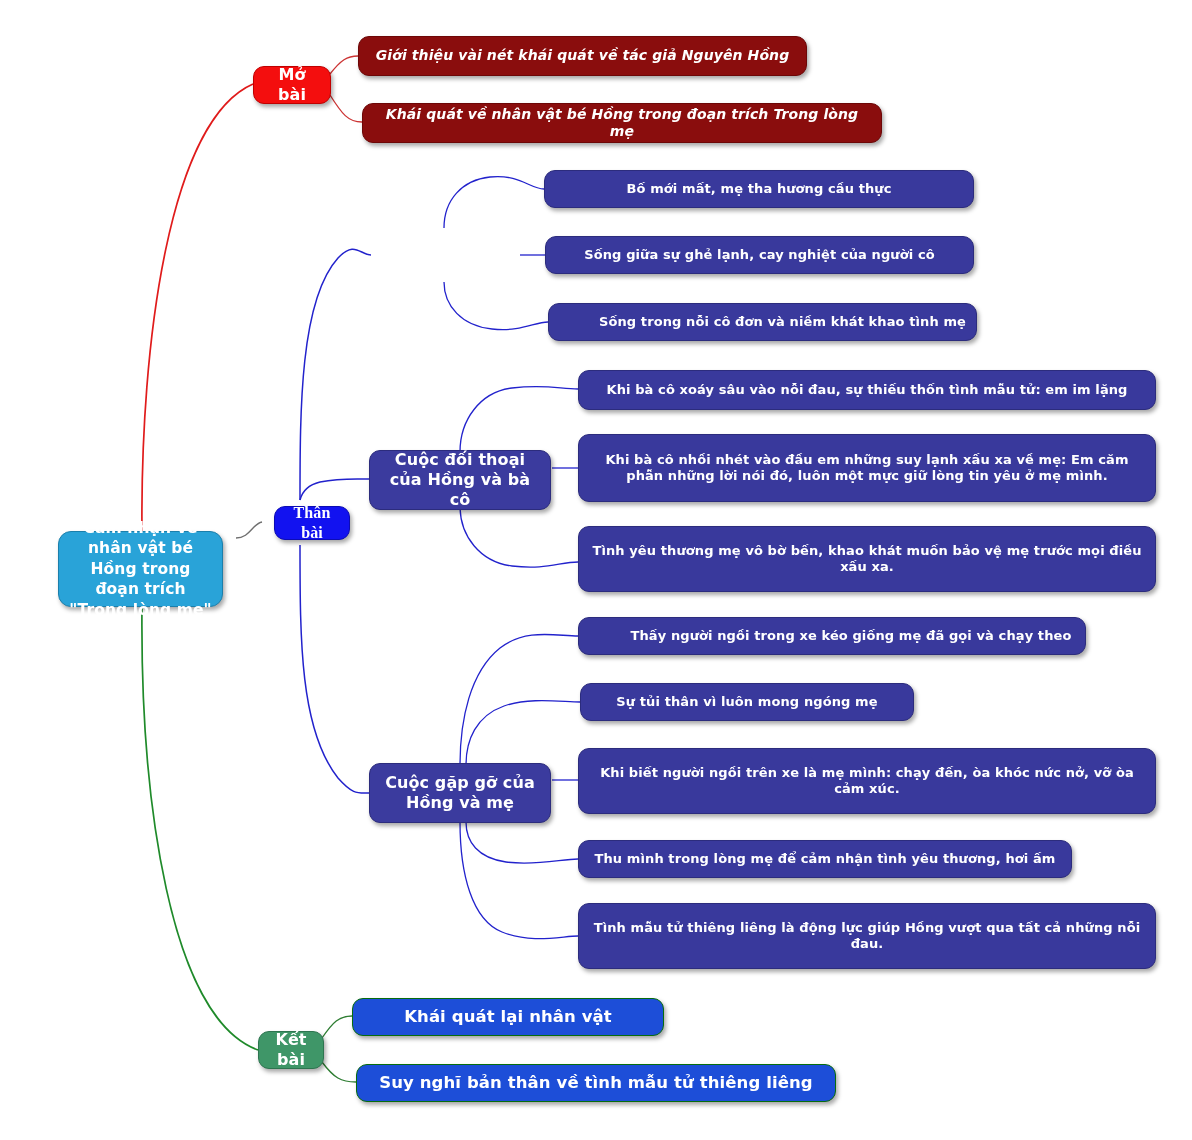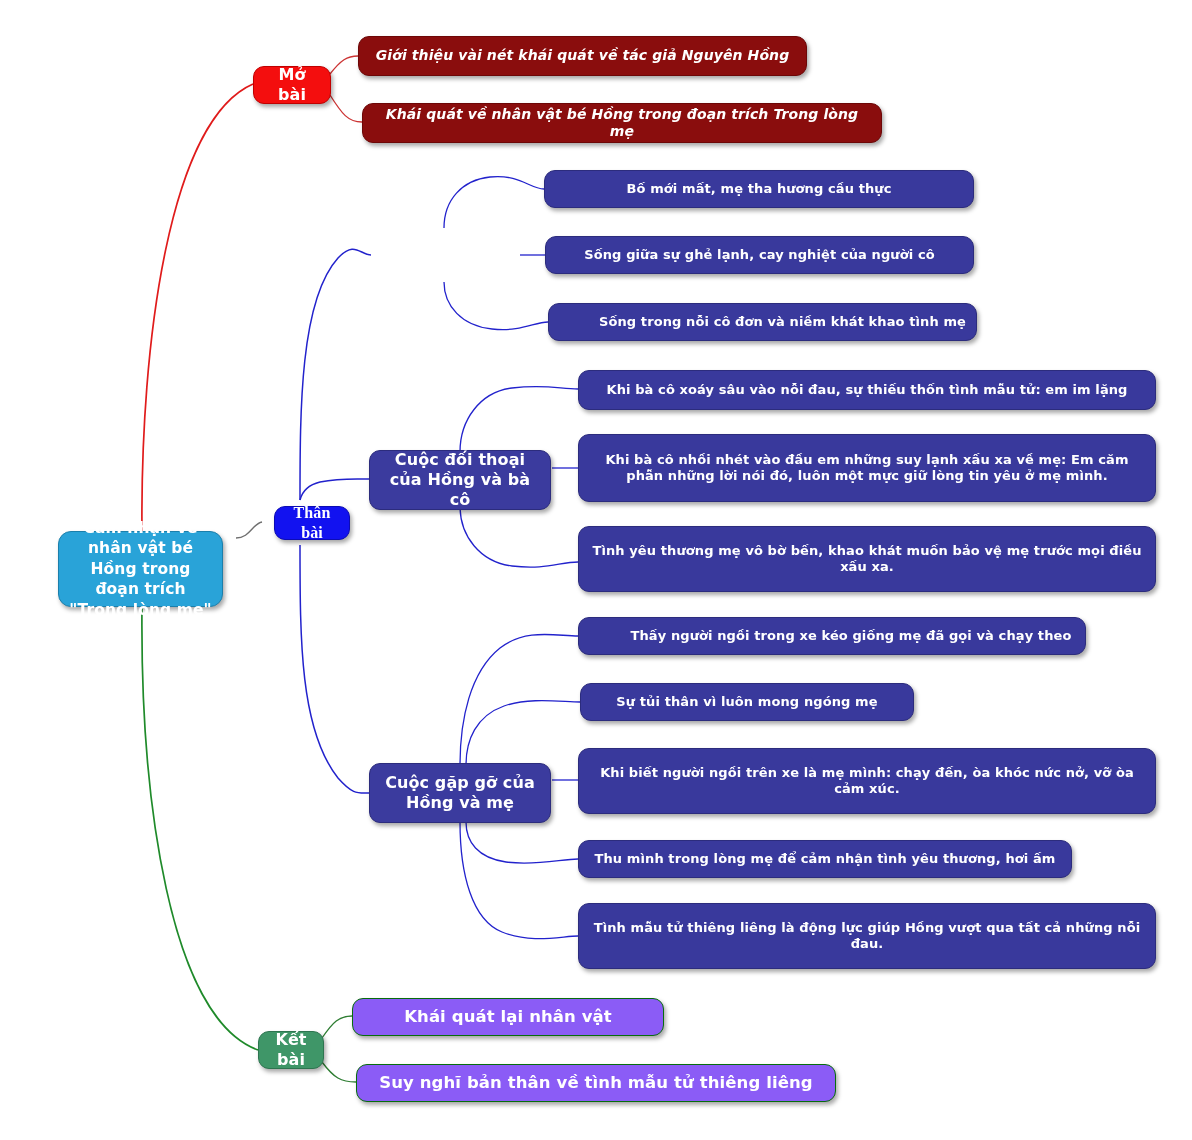--- a/index.html
+++ b/index.html
@@ -81,21 +81,21 @@
     border: 1px solid #2c2c7d;
     font-size: 13px;
   }
   
   .n-close {
     background: #3f9668;
     border: 1px solid #2e7550;
     font-size: 16px;
   }
   .leaf-close {
-    background: #8b5cf6;
+    background: #1d4ed8;
     border: 1px solid #076c0d;
     font-size: 16.5px;
   }
   .node span { display: block; width: 100%; }
 </style>
 </head>
 <body>
 
 <div id="canvas">
 

